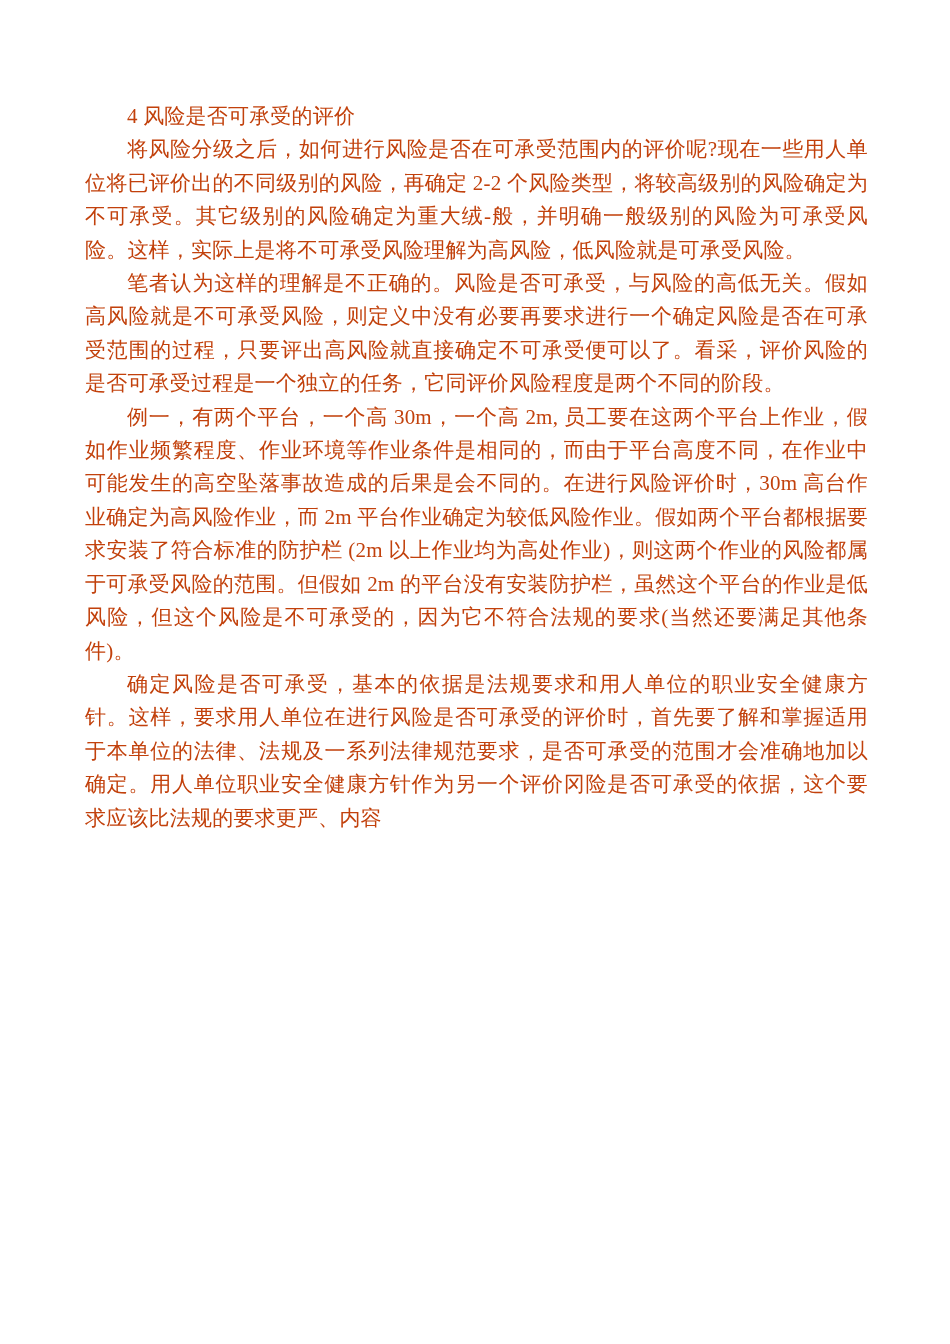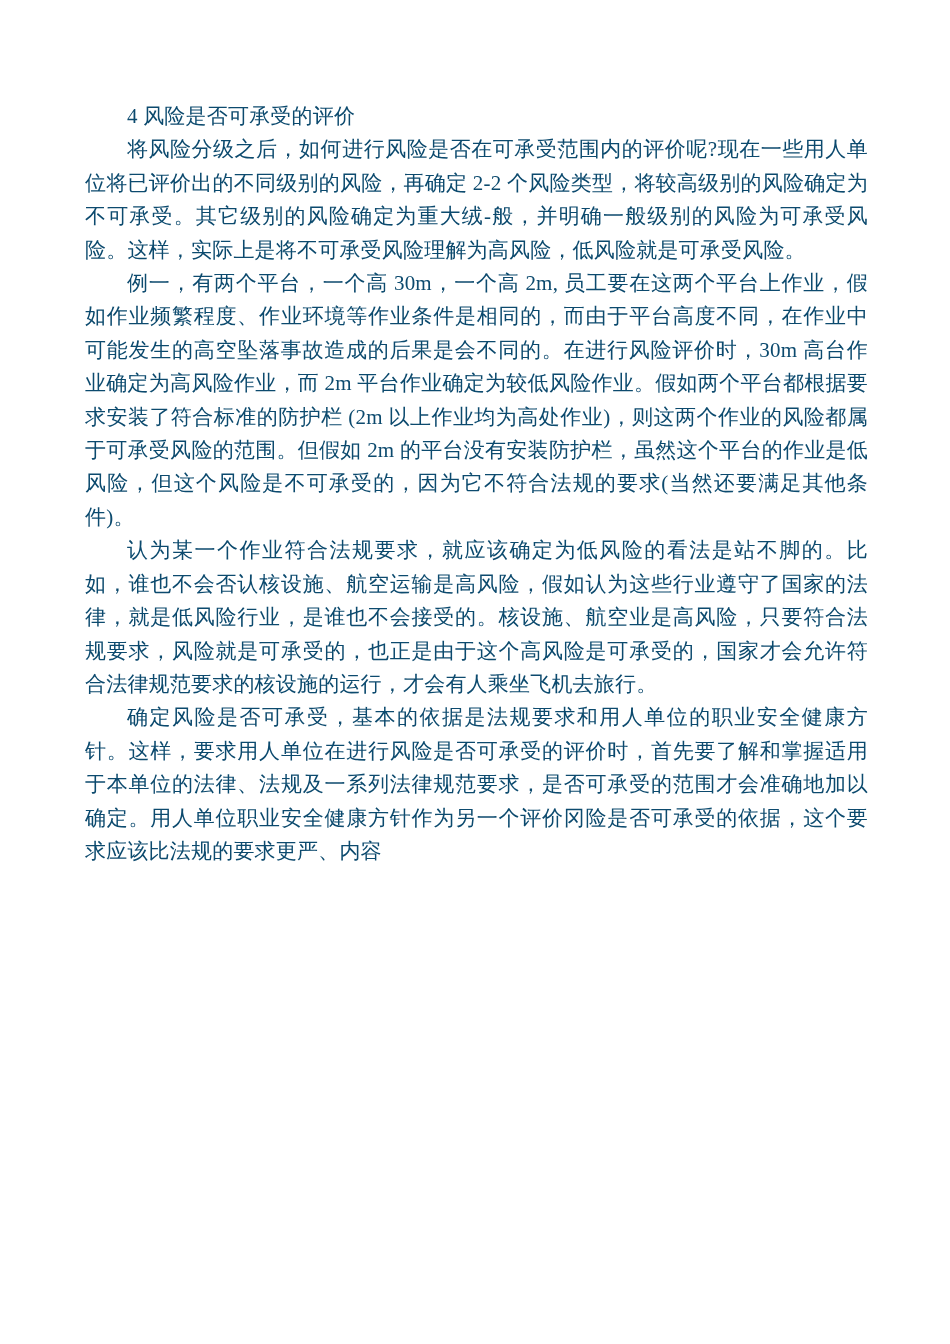--- a/index.html
+++ b/index.html
@@ -12,21 +12,21 @@
     width: 950px;
     height: 1344px;
     background: #ffffff;
     overflow: hidden;
   }
   .doc-body {
     position: absolute;
     left: 85px;
     top: 100px;
     width: 783px;
-    color: #0c4a6e;
+    color: #c2410c;
     font-family: "Liberation Serif", "DejaVu Serif", serif;
     font-size: 21px;
     line-height: 33.4px;
     text-align: justify;
     text-justify: inter-ideograph;
     letter-spacing: 0.2px;
   }
   .doc-body p {
     margin: 0;
     padding: 0;
@@ -35,17 +35,17 @@
   }
 </style>
 </head>
 <body>
 
 <div class="page">
   <div class="doc-body">
     <p>4 风险是否可承受的评价</p>
 
   <p>将风险分级之后，如何进行风险是否在可承受范围内的评价呢?现在一些用人单位将已评价出的不同级别的风险，再确定 2-2 个风险类型，将较高级别的风险确定为不可承受。其它级别的风险确定为重大绒-般，并明确一般级别的风险为可承受风险。这样，实际上是将不可承受风险理解为高风险，低风险就是可承受风险。</p>
+      <p>笔者认为这样的理解是不正确的。风险是否可承受，与风险的高低无关。假如高风险就是不可承受风险，则定义中没有必要再要求进行一个确定风险是否在可承受范围的过程，只要评出高风险就直接确定不可承受便可以了。看采，评价风险的是否可承受过程是一个独立的任务，它同评价风险程度是两个不同的阶段。</p>
       <p>例一，有两个平台，一个高 30m，一个高 2m, 员工要在这两个平台上作业，假如作业频繁程度、作业环境等作业条件是相同的，而由于平台高度不同，在作业中可能发生的高空坠落事故造成的后果是会不同的。在进行风险评价时，30m 高台作业确定为高风险作业，而 2m 平台作业确定为较低风险作业。假如两个平台都根据要求安装了符合标准的防护栏 (2m 以上作业均为高处作业)，则这两个作业的风险都属于可承受风险的范围。但假如 2m 的平台没有安装防护栏，虽然这个平台的作业是低风险，但这个风险是不可承受的，因为它不符合法规的要求(当然还要满足其他条件)。</p>
-      <p>认为某一个作业符合法规要求，就应该确定为低风险的看法是站不脚的。比如，谁也不会否认核设施、航空运输是高风险，假如认为这些行业遵守了国家的法律，就是低风险行业，是谁也不会接受的。核设施、航空业是高风险，只要符合法规要求，风险就是可承受的，也正是由于这个高风险是可承受的，国家才会允许符合法律规范要求的核设施的运行，才会有人乘坐飞机去旅行。</p>
       <p>确定风险是否可承受，基本的依据是法规要求和用人单位的职业安全健康方针。这样，要求用人单位在进行风险是否可承受的评价时，首先要了解和掌握适用于本单位的法律、法规及一系列法律规范要求，是否可承受的范围才会准确地加以确定。用人单位职业安全健康方针作为另一个评价冈险是否可承受的依据，这个要求应该比法规的要求更严、内容</p>
     </div>
 </div>
 
 </body></html>

